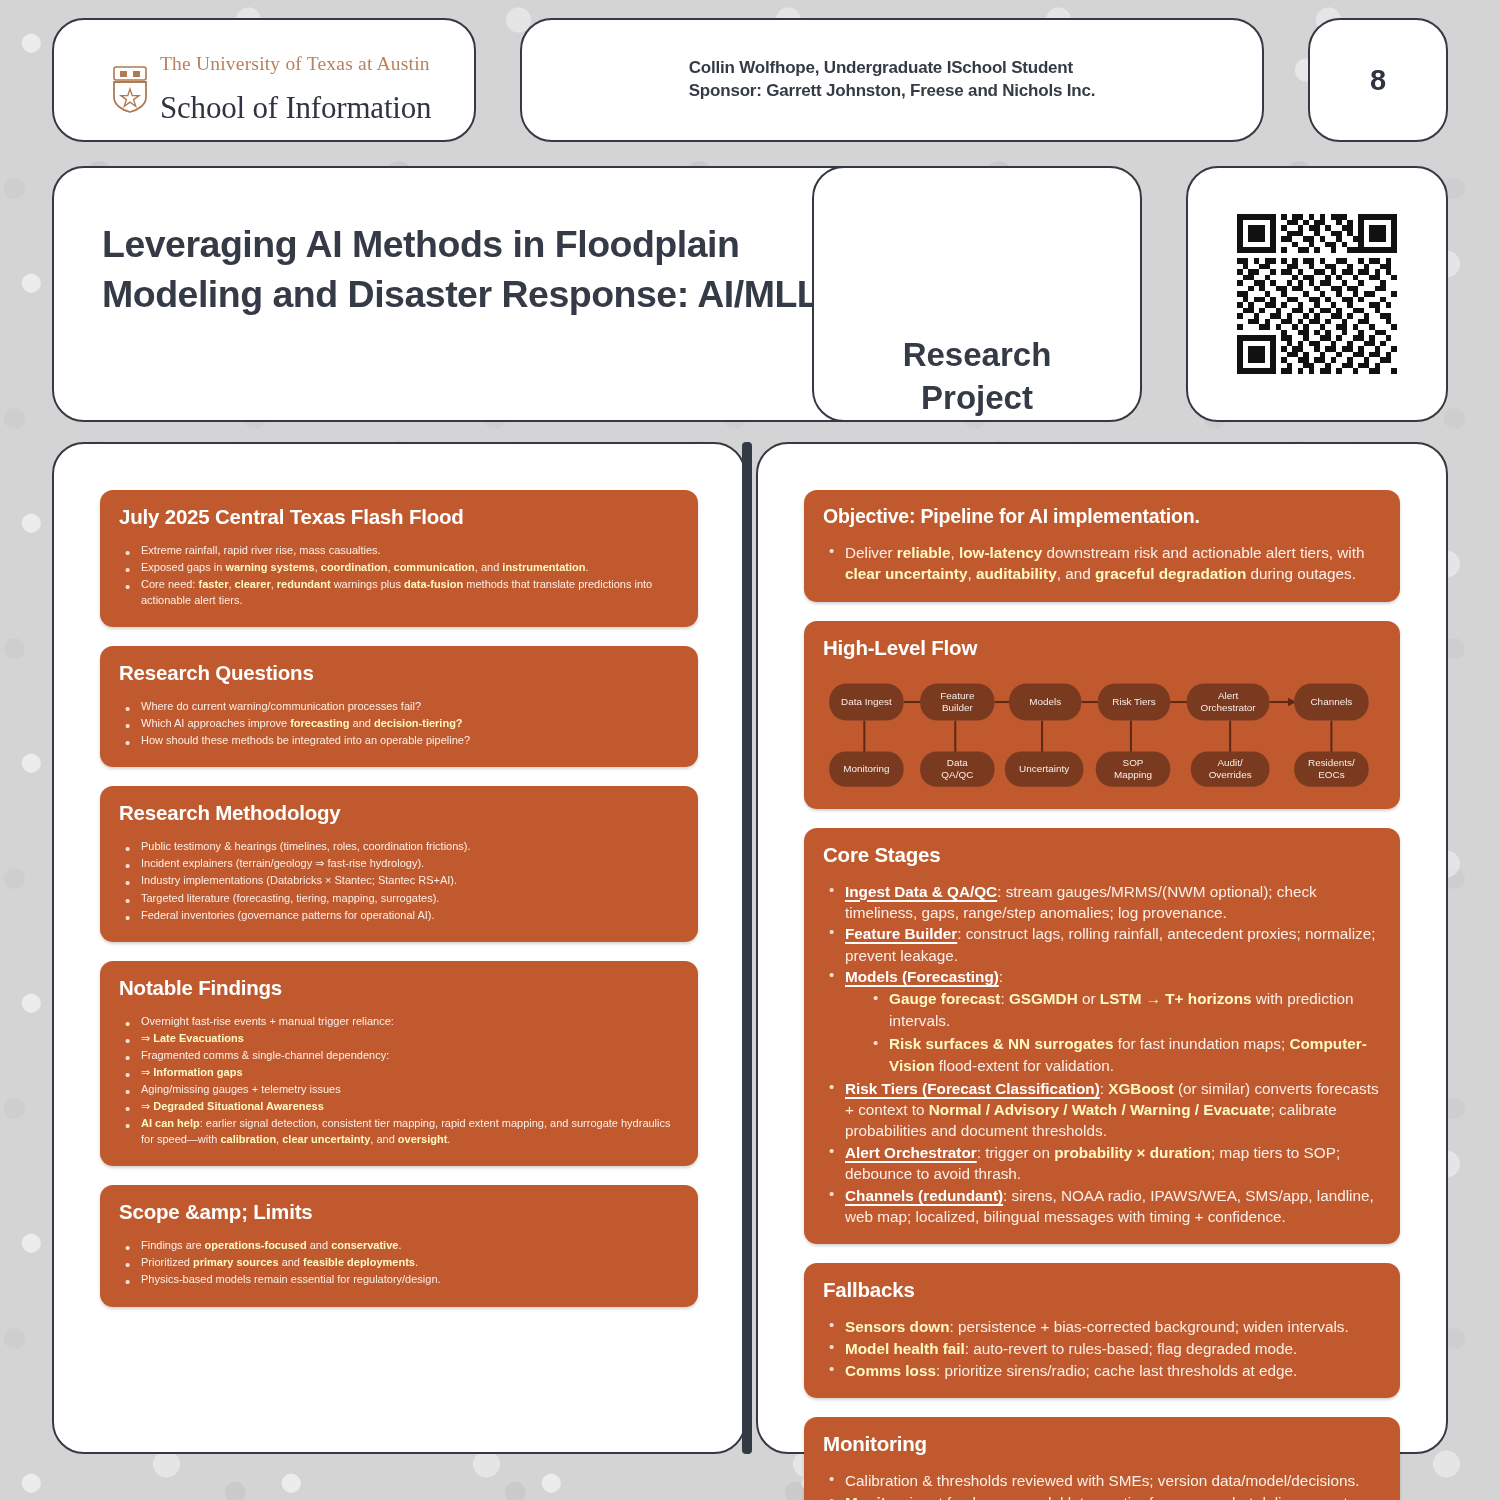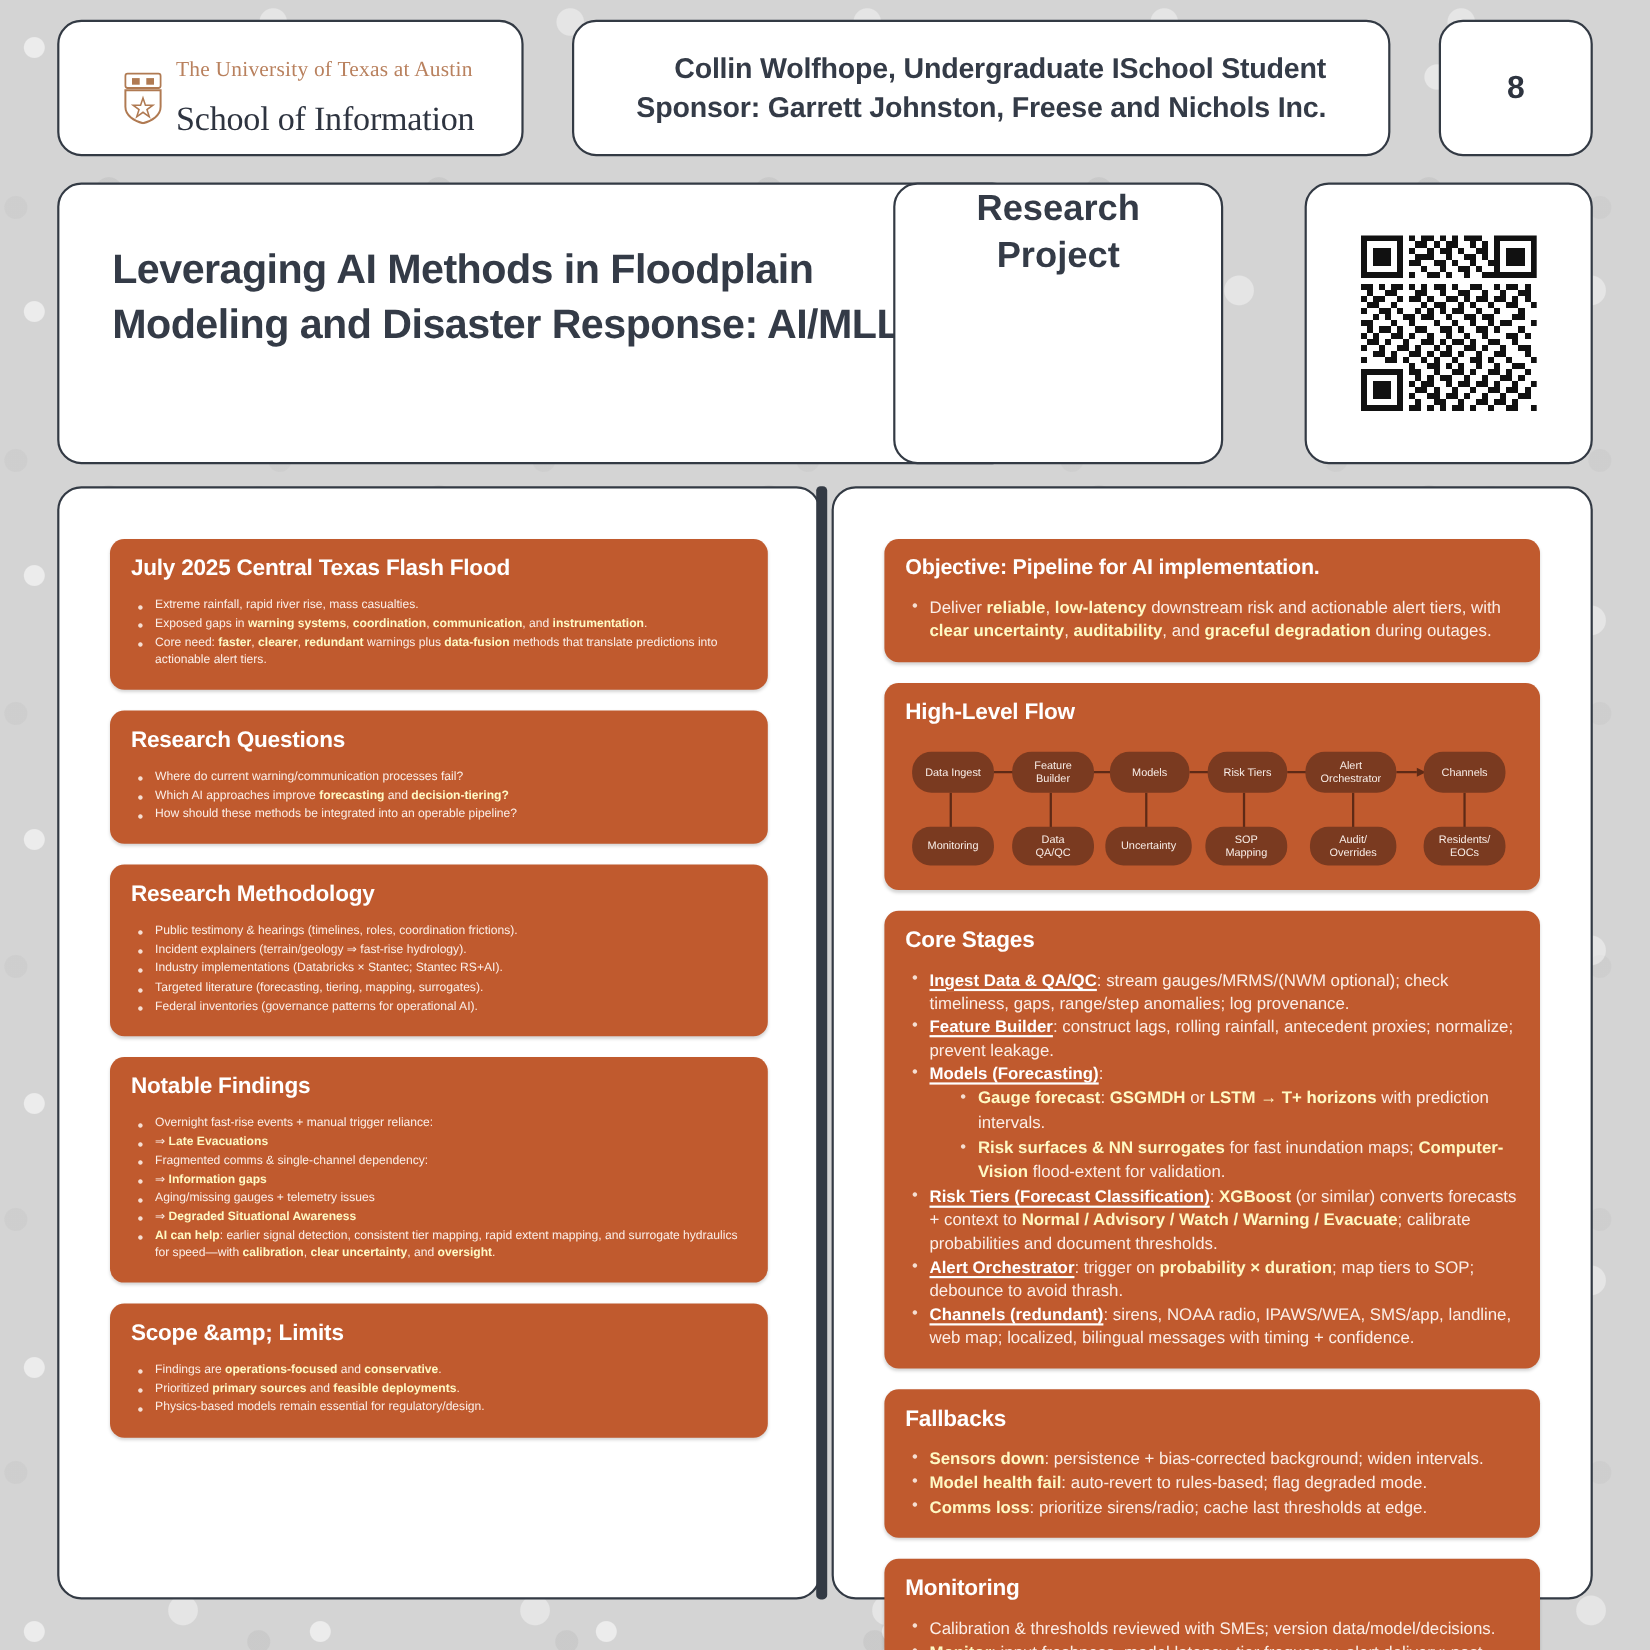--- a/index.html
+++ b/index.html
@@ -27,46 +27,46 @@
     background-size: 260px 240px, 300px 280px, 230px 250px, 280px 260px, 320px 300px, 240px 230px, 270px 250px;
     z-index: 0;
   }
 
   .poster { position: absolute; inset: 0; z-index: 1; }
 
   .card {
     position: absolute;
     background: #fff;
     border: 2.5px solid #333a44;
-    border-radius: 22px;
+    border-radius: 32px;
   }
 
   
   #logo-card   { left: 52px;  top: 18px;  width: 424px; height: 124px; }
   #authors-card{ left: 520px; top: 18px;  width: 744px; height: 124px; display:flex; align-items:center; justify-content:center; }
   #page-card   { left: 1308px;top: 18px;  width: 140px; height: 124px; display:flex; align-items:center; justify-content:center; }
 
   .logo-wrap { display:flex; align-items:center; gap: 10px; padding: 34px 0 0 56px; }
   .logo-shield { width: 40px; height: 48px; flex: 0 0 auto; }
   .logo-lines { display:flex; flex-direction:column; line-height:1.02; }
   .logo-top {
     font-family: "Liberation Serif", serif;
     font-size: 19.5px; color: #b9815e; letter-spacing: .2px;
   }
   .logo-bot {
     font-family: "Liberation Serif", serif;
     font-size: 31px; color: #2e3440; letter-spacing: -.2px; margin-top: 18px;
   }
 
-  .authors { text-align:right; font-size: 26px; font-weight: 700; color:#343b47; line-height: 1.35; letter-spacing: -.2px; }
+  .authors { text-align:left; font-size: 17px; font-weight: 700; color:#343b47; line-height: 1.35; letter-spacing: -.2px; }
   .page-num { font-size: 29px; font-weight: 700; color: #2e3440; }
 
   
   #title-card   { left: 52px;  top: 166px; width: 872px; height: 256px; }
-  #kind-card    { left: 812px; top: 166px; width: 300px; height: 256px; display:flex; align-items:flex-start; justify-content:center; }
+  #kind-card    { left: 812px; top: 166px; width: 330px; height: 256px; display:flex; align-items:flex-end; justify-content:center; }
   #qr-card      { left: 1186px;top: 166px; width: 262px; height: 256px; display:flex; align-items:center; justify-content:center; }
 
   .poster-title {
     padding: 52px 46px 0 48px;
     font-size: 37.5px; font-weight: 700; color:#343b47;
     line-height: 1.33; letter-spacing: -.5px;
   }
   .kind-label { text-align:center; font-size: 33px; font-weight: 700; color:#343b47; line-height: 1.3; }
   .qr { width: 160px; height: 160px; display:block; }
 

